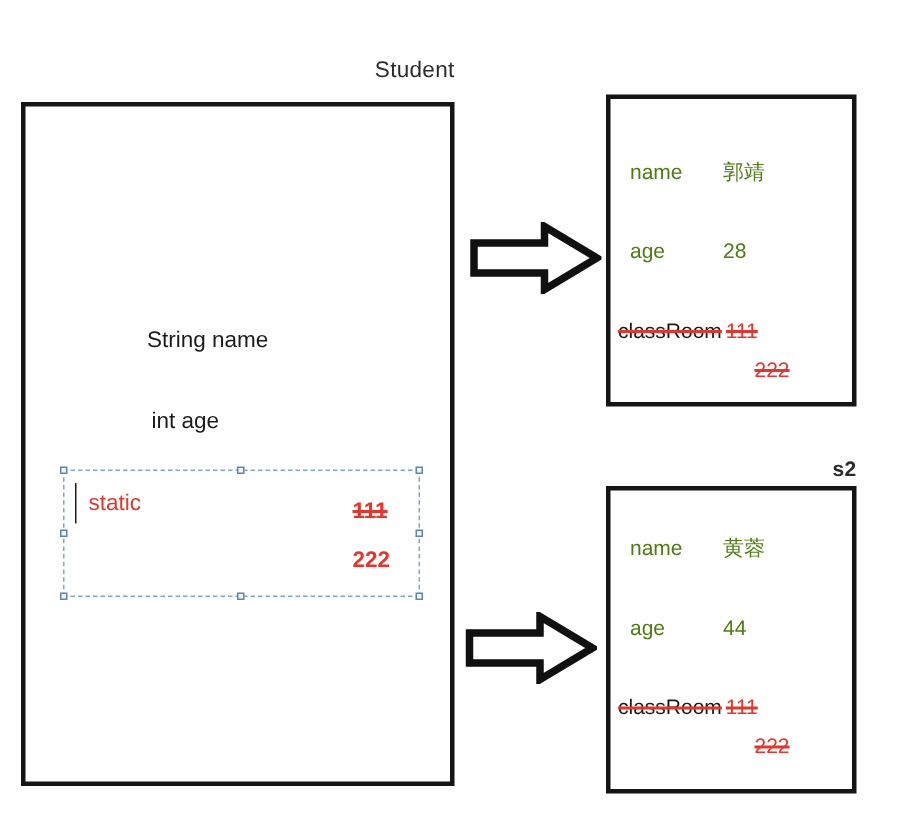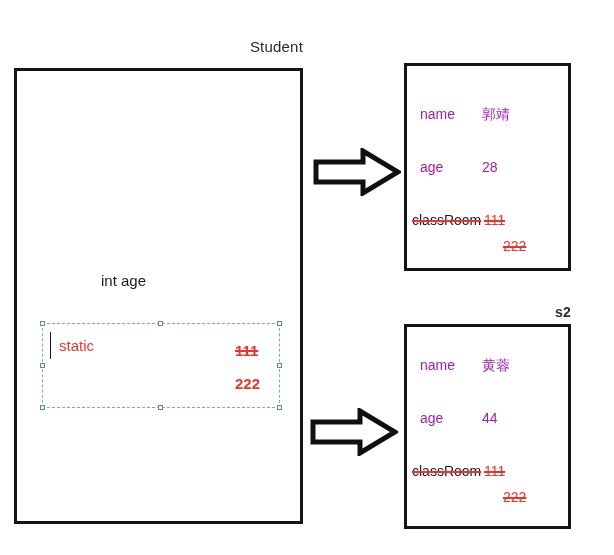--- a/index.html
+++ b/index.html
@@ -52,21 +52,21 @@
     color: #1c1c1c;
     white-space: nowrap;
   }
   #member-name { left: 98px; top: 218px; }
   #member-age  { left: 101px; top: 272px; }
 
   
   .selection {
     position: absolute;
     left: 42px;
-    top: 323px;
+    top: 313px;
     width: 238px;
     height: 85px;
     border: 1px dashed #7aa7d4;
     box-sizing: border-box;
   }
   .sel-handle {
     position: absolute;
     width: 5px;
     height: 5px;
     background: #f2f6fb;
@@ -127,21 +127,21 @@
     top: 51px;
   }
 
   
   .obj-row {
     position: absolute;
     display: flex;
     align-items: baseline;
     white-space: nowrap;
     font-size: 14px;
-    color: #a21caf;
+    color: #4d7c0f;
   }
   .obj-key   { width: 62px; display: inline-block; }
   .obj-value { display: inline-block; }
   .obj-cn    { font-family: "DejaVu Sans", "Liberation Sans", sans-serif; }
 
   
   .obj-row-static {
     position: absolute;
     white-space: nowrap;
     font-size: 14px;
@@ -191,20 +191,21 @@
 </style>
 </head>
 <body>
 
 <div class="canvas">
 
   <div class="caption" id="caption-student">Student</div>
 
   <div class="box" id="class-box"></div>
 
+  <div class="member" id="member-name">String  name</div>
 
   <div class="member" id="member-age">int age</div>
 
   <div class="selection">
     <span class="sel-caret"></span>
 
     <div class="static-row">
       <span class="kw-static">static</span>
     </div>
 

